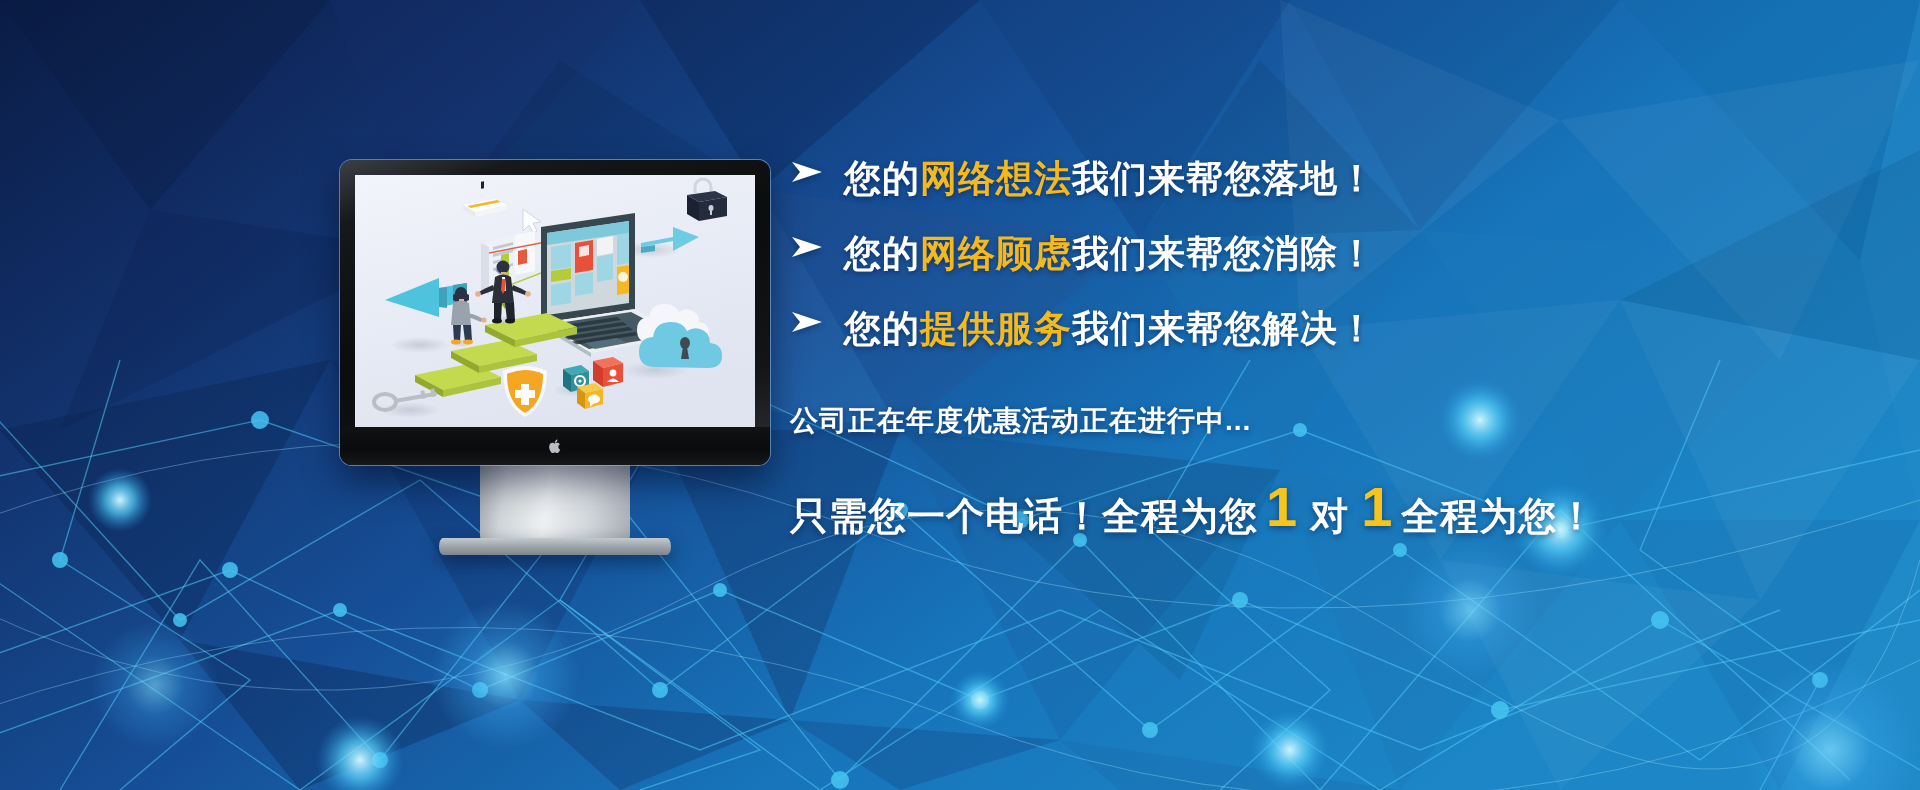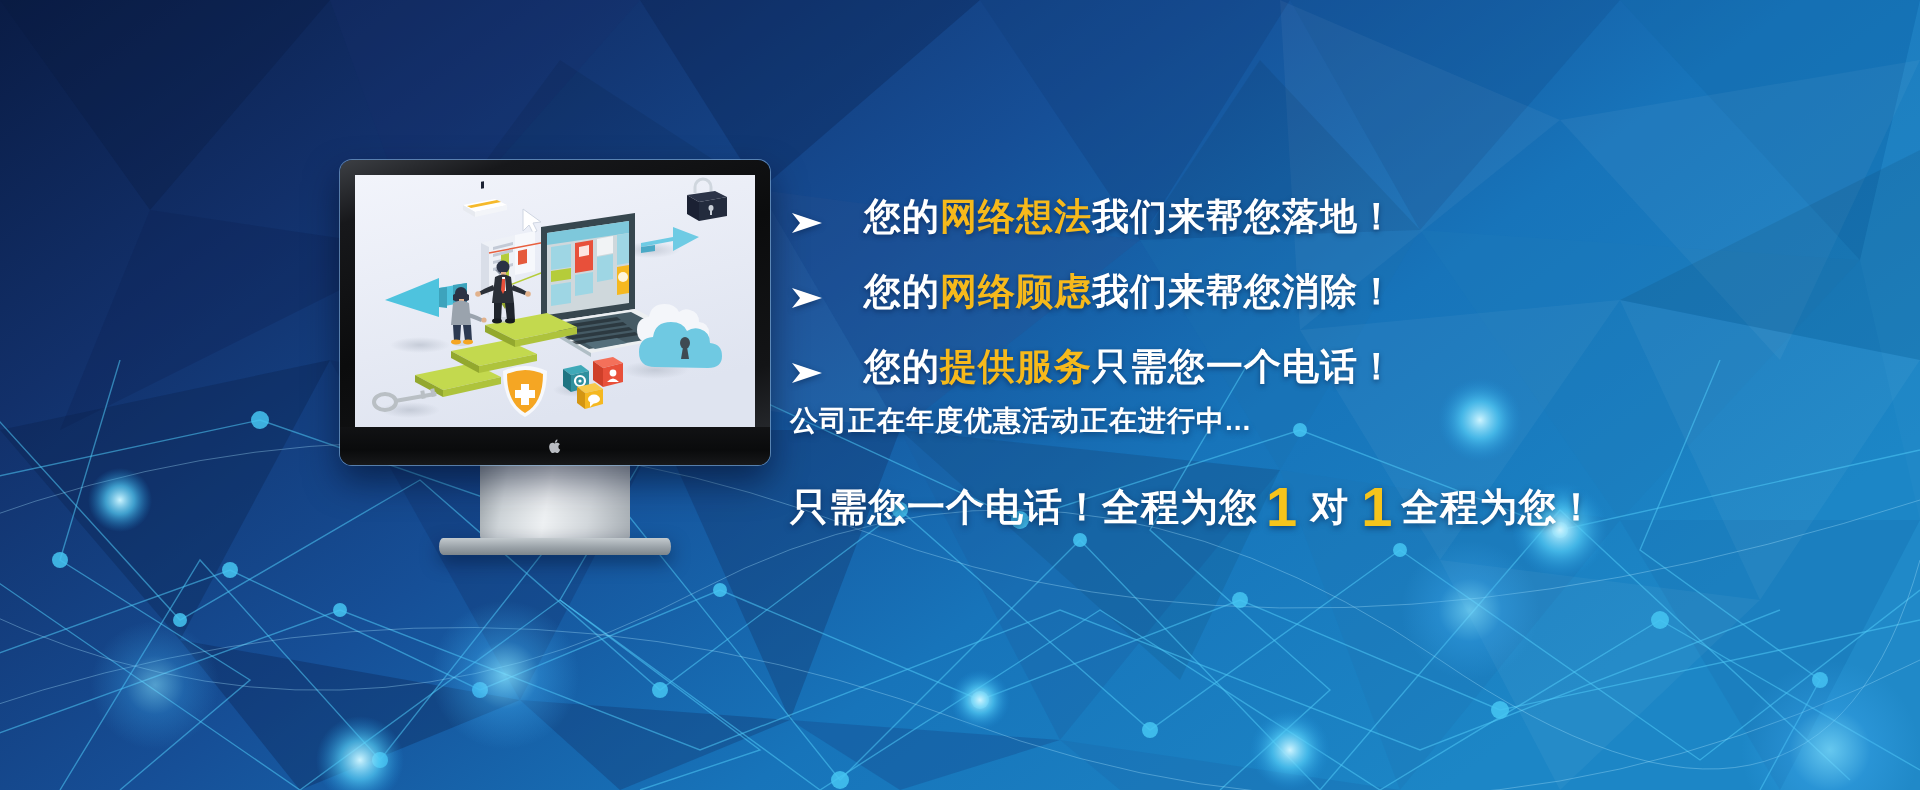--- a/index.html
+++ b/index.html
@@ -42,37 +42,37 @@
   .mon-base { width:232px; height:17px; margin:-3px auto 0;
     background:linear-gradient(180deg,#c3cace 0%,#9aa2a8 55%,#7e868c 100%);
     border-radius:5px/60%; box-shadow:0 7px 18px rgba(0,15,45,.5); }
 
   
   #illo { position:absolute; inset:0; }
 
   
   #copy { position:absolute; left:790px; top:160px; width:1010px; }
 
-  .bullet-row { display:flex; align-items:flex-end; height:75px;gap:20px; }
+  .bullet-row { display:flex; align-items:flex-start; height:75px; }
   .bullet-mark { width:54px; flex:0 0 54px; display:flex; align-items:center; }
   .bullet-mark svg { display:block; filter:drop-shadow(0 2px 3px rgba(0,20,55,.45)); }
   .bullet-text {
     font-size:37px; font-weight:bold; color:#ffffff; letter-spacing:1px;
     line-height:1; text-shadow:0 2px 5px rgba(0,22,60,.5); white-space:nowrap;
   }
   .hl { color:#f6b91b; }
 
   .promo {
     margin-top:22px; font-size:28px; font-weight:bold; color:#ffffff;
     letter-spacing:1px; line-height:1; text-shadow:0 2px 6px rgba(0,22,60,.55); white-space:nowrap;
   }
   .cta {
     margin-top:44px; font-size:38px; font-weight:bold; color:#ffffff;
     letter-spacing:1px; line-height:1; text-shadow:0 2px 6px rgba(0,22,60,.55); white-space:nowrap;
-    display:flex; align-items:center;
+    display:flex; align-items:flex-end;
   }
   .cta .big1 { color:#f6c41b; font-size:56px; font-weight:bold; padding:0 8px; line-height:1; }
   .cta .mid { padding:0 4px; }
 </style>
 </head>
 <body>
 
 <div id="banner">
 
   <svg id="poly" viewBox="0 0 1920 790" preserveAspectRatio="none">
@@ -426,21 +426,21 @@
       </span>
       <span class="bullet-text"><span>您的</span><span class="hl">网络顾虑</span><span>我们来帮您消除！</span></span>
     </div>
 
     <div class="bullet-row">
       <span class="bullet-mark">
         <svg width="34" height="24" viewBox="0 0 34 24">
           <polygon points="2,2 32,12 2,22 10,12" fill="#ffffff"></polygon>
         </svg>
       </span>
-      <span class="bullet-text"><span>您的</span><span class="hl">提供服务</span><span>只需您一个电话！</span></span>
+      <span class="bullet-text"><span>您的</span><span class="hl">提供服务</span><span>我们来帮您解决！</span></span>
     </div>
 
     <div class="promo">公司正在年度优惠活动正在进行中...</div>
 
     <div class="cta">
       <span>只需您一个电话！全程为您</span>
       <span class="big1">1</span>
       <span class="mid">对</span>
       <span class="big1">1</span>
       <span>全程为您！</span>

